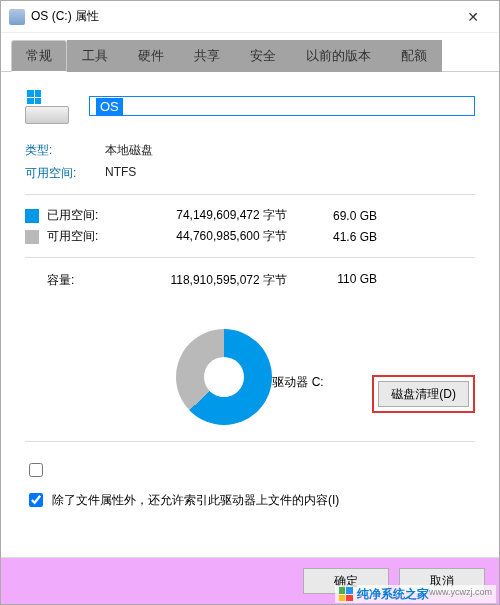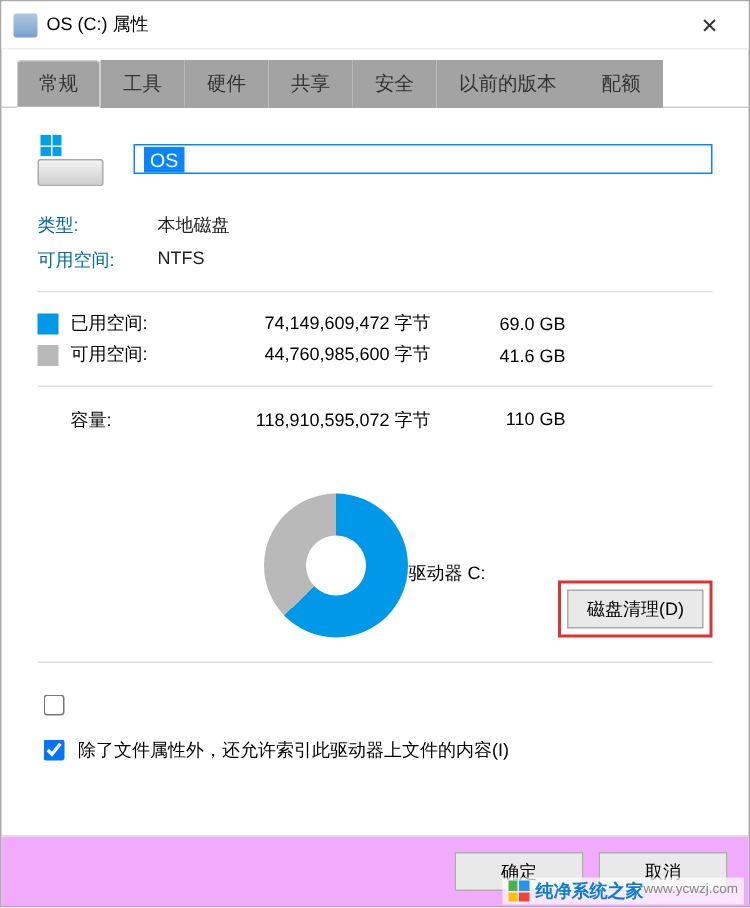--- a/index.html
+++ b/index.html
@@ -154,21 +154,21 @@
     left: 28px; top: 28px;
     width: 40px; height: 40px;
     background: #fff;
     border-radius: 50%;
   }
   .donut-col { display: flex; align-items: center; }
   .drive-label { margin-top: 6px; }
   .cleanup-wrap {
     position: absolute;
     right: 0;
-    bottom: 4px;
+    bottom: 16px;
     padding: 4px;
     border: 2px solid #d33;
   }
   .btn {
     background: #e9e9e9;
     border: 1px solid #adadad;
     padding: 4px 12px;
     font-size: 12px;
     font-family: inherit;
     min-width: 86px;

